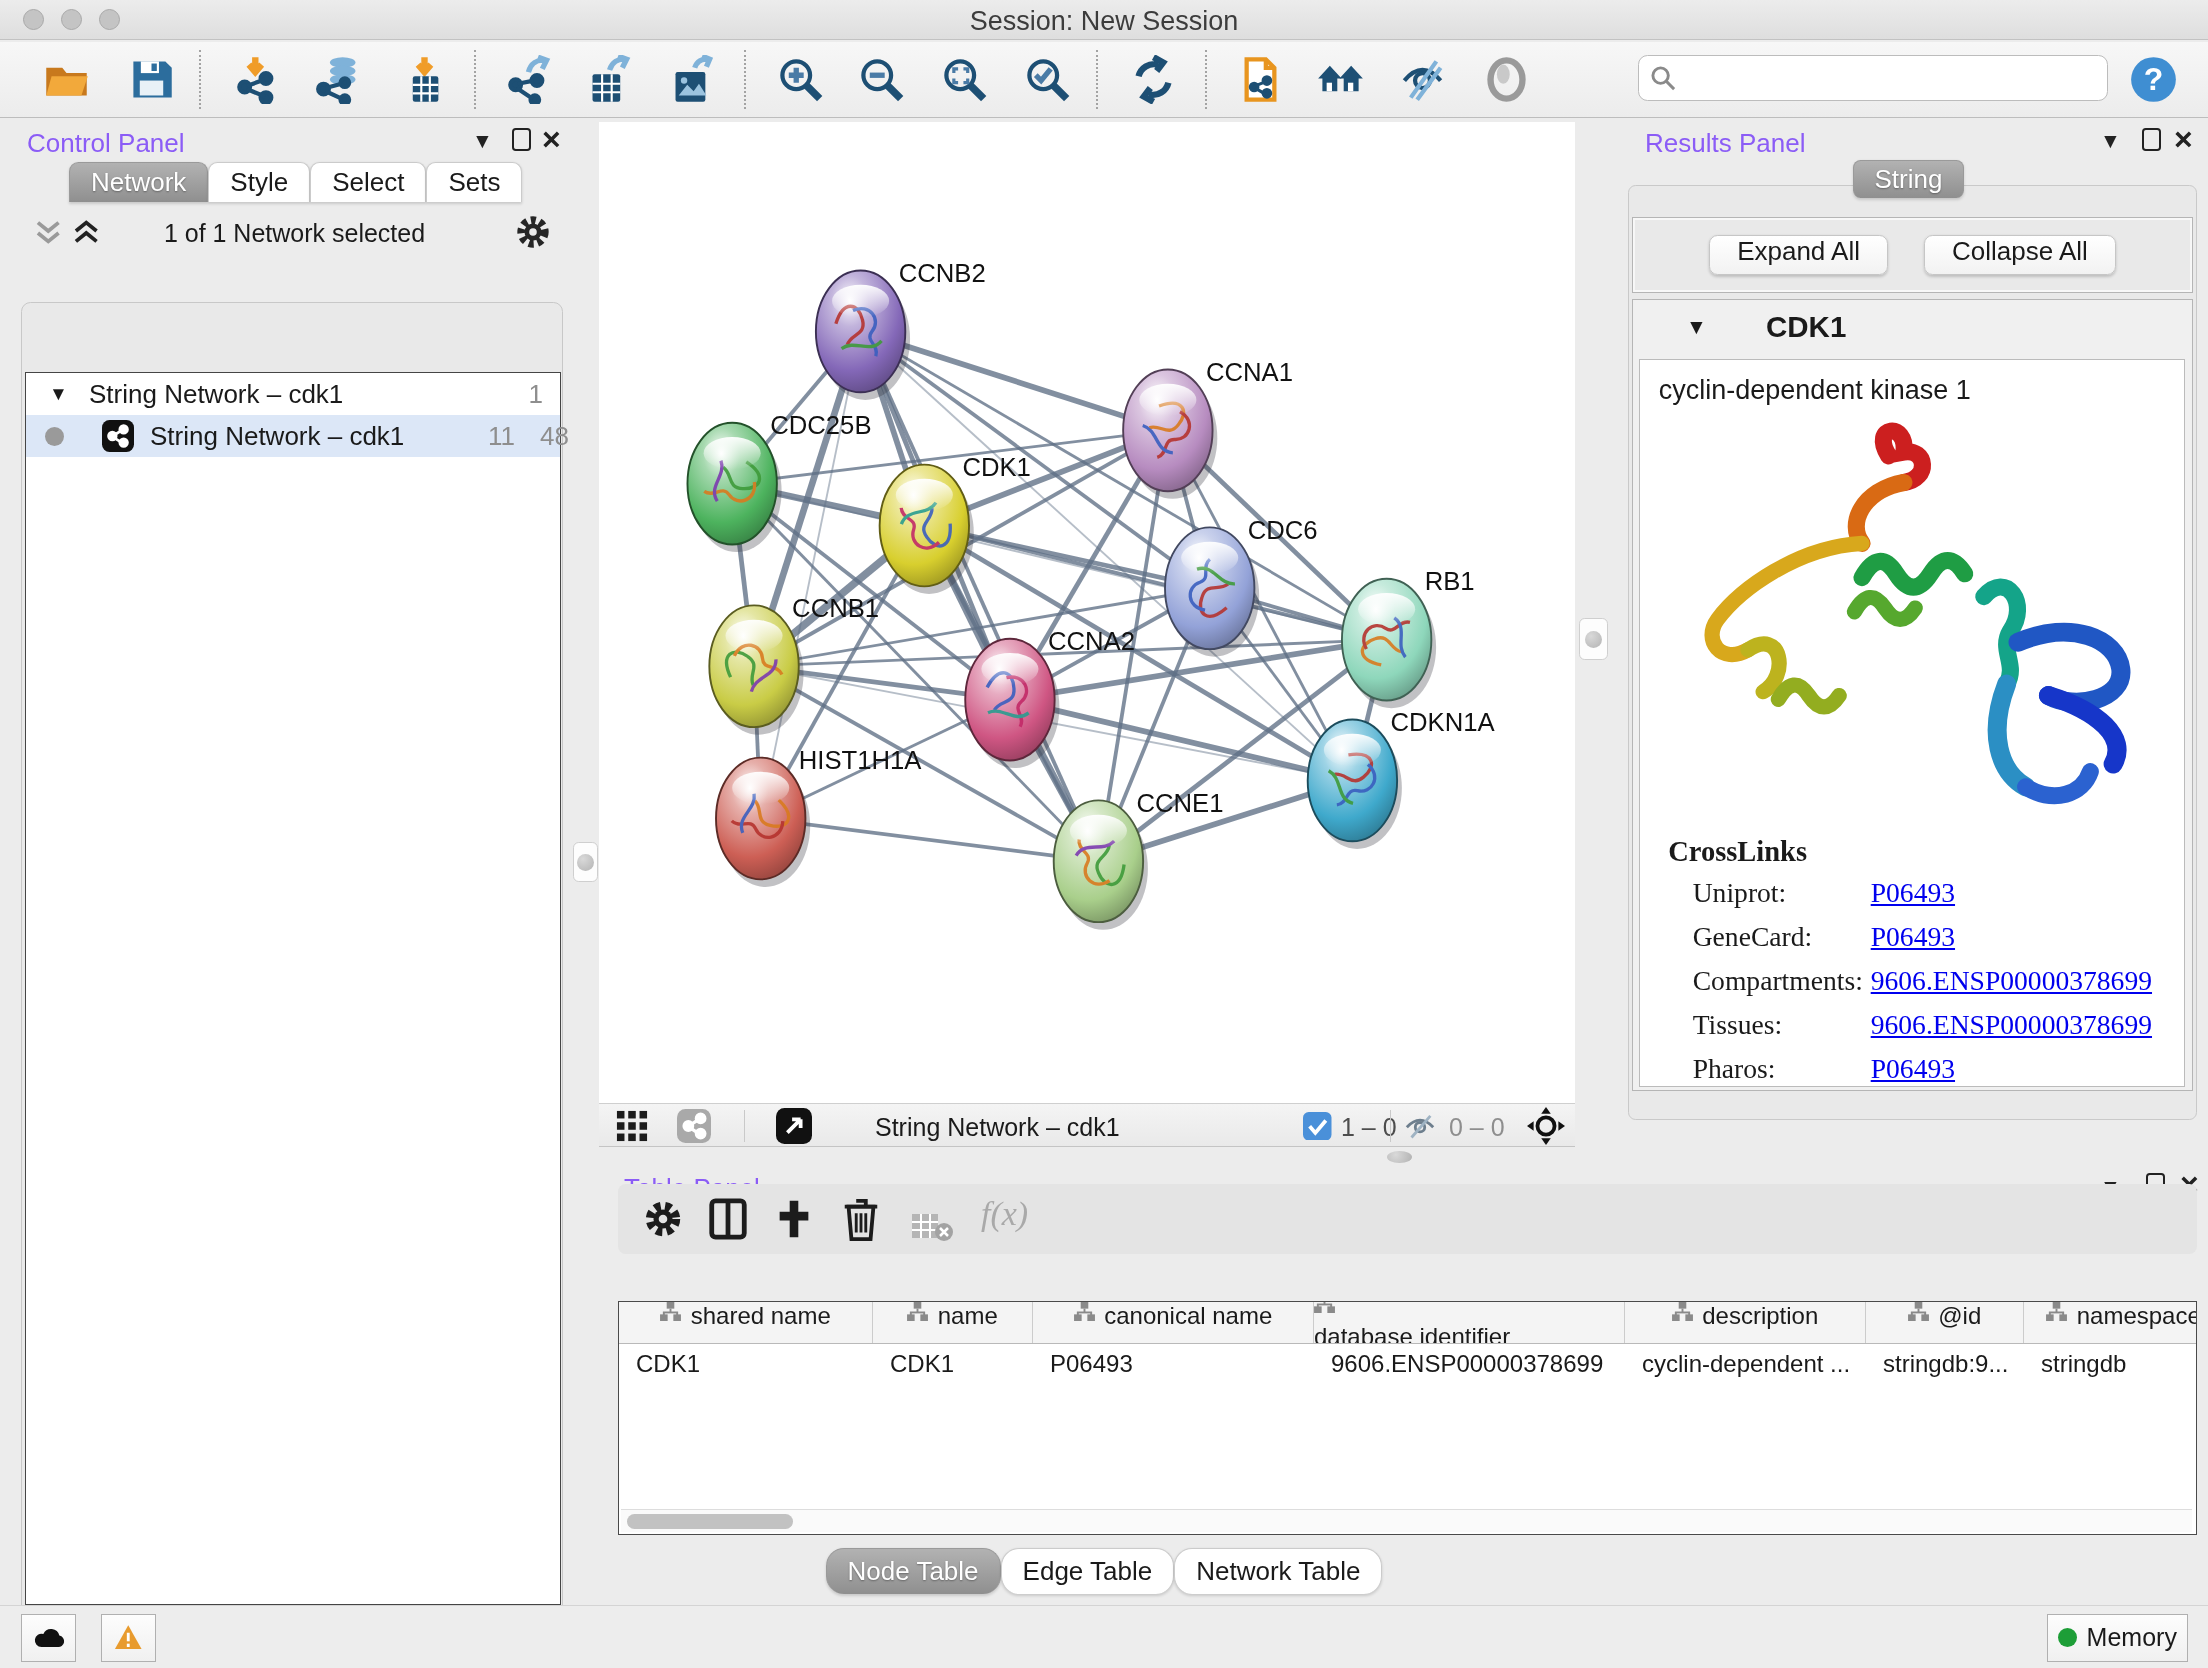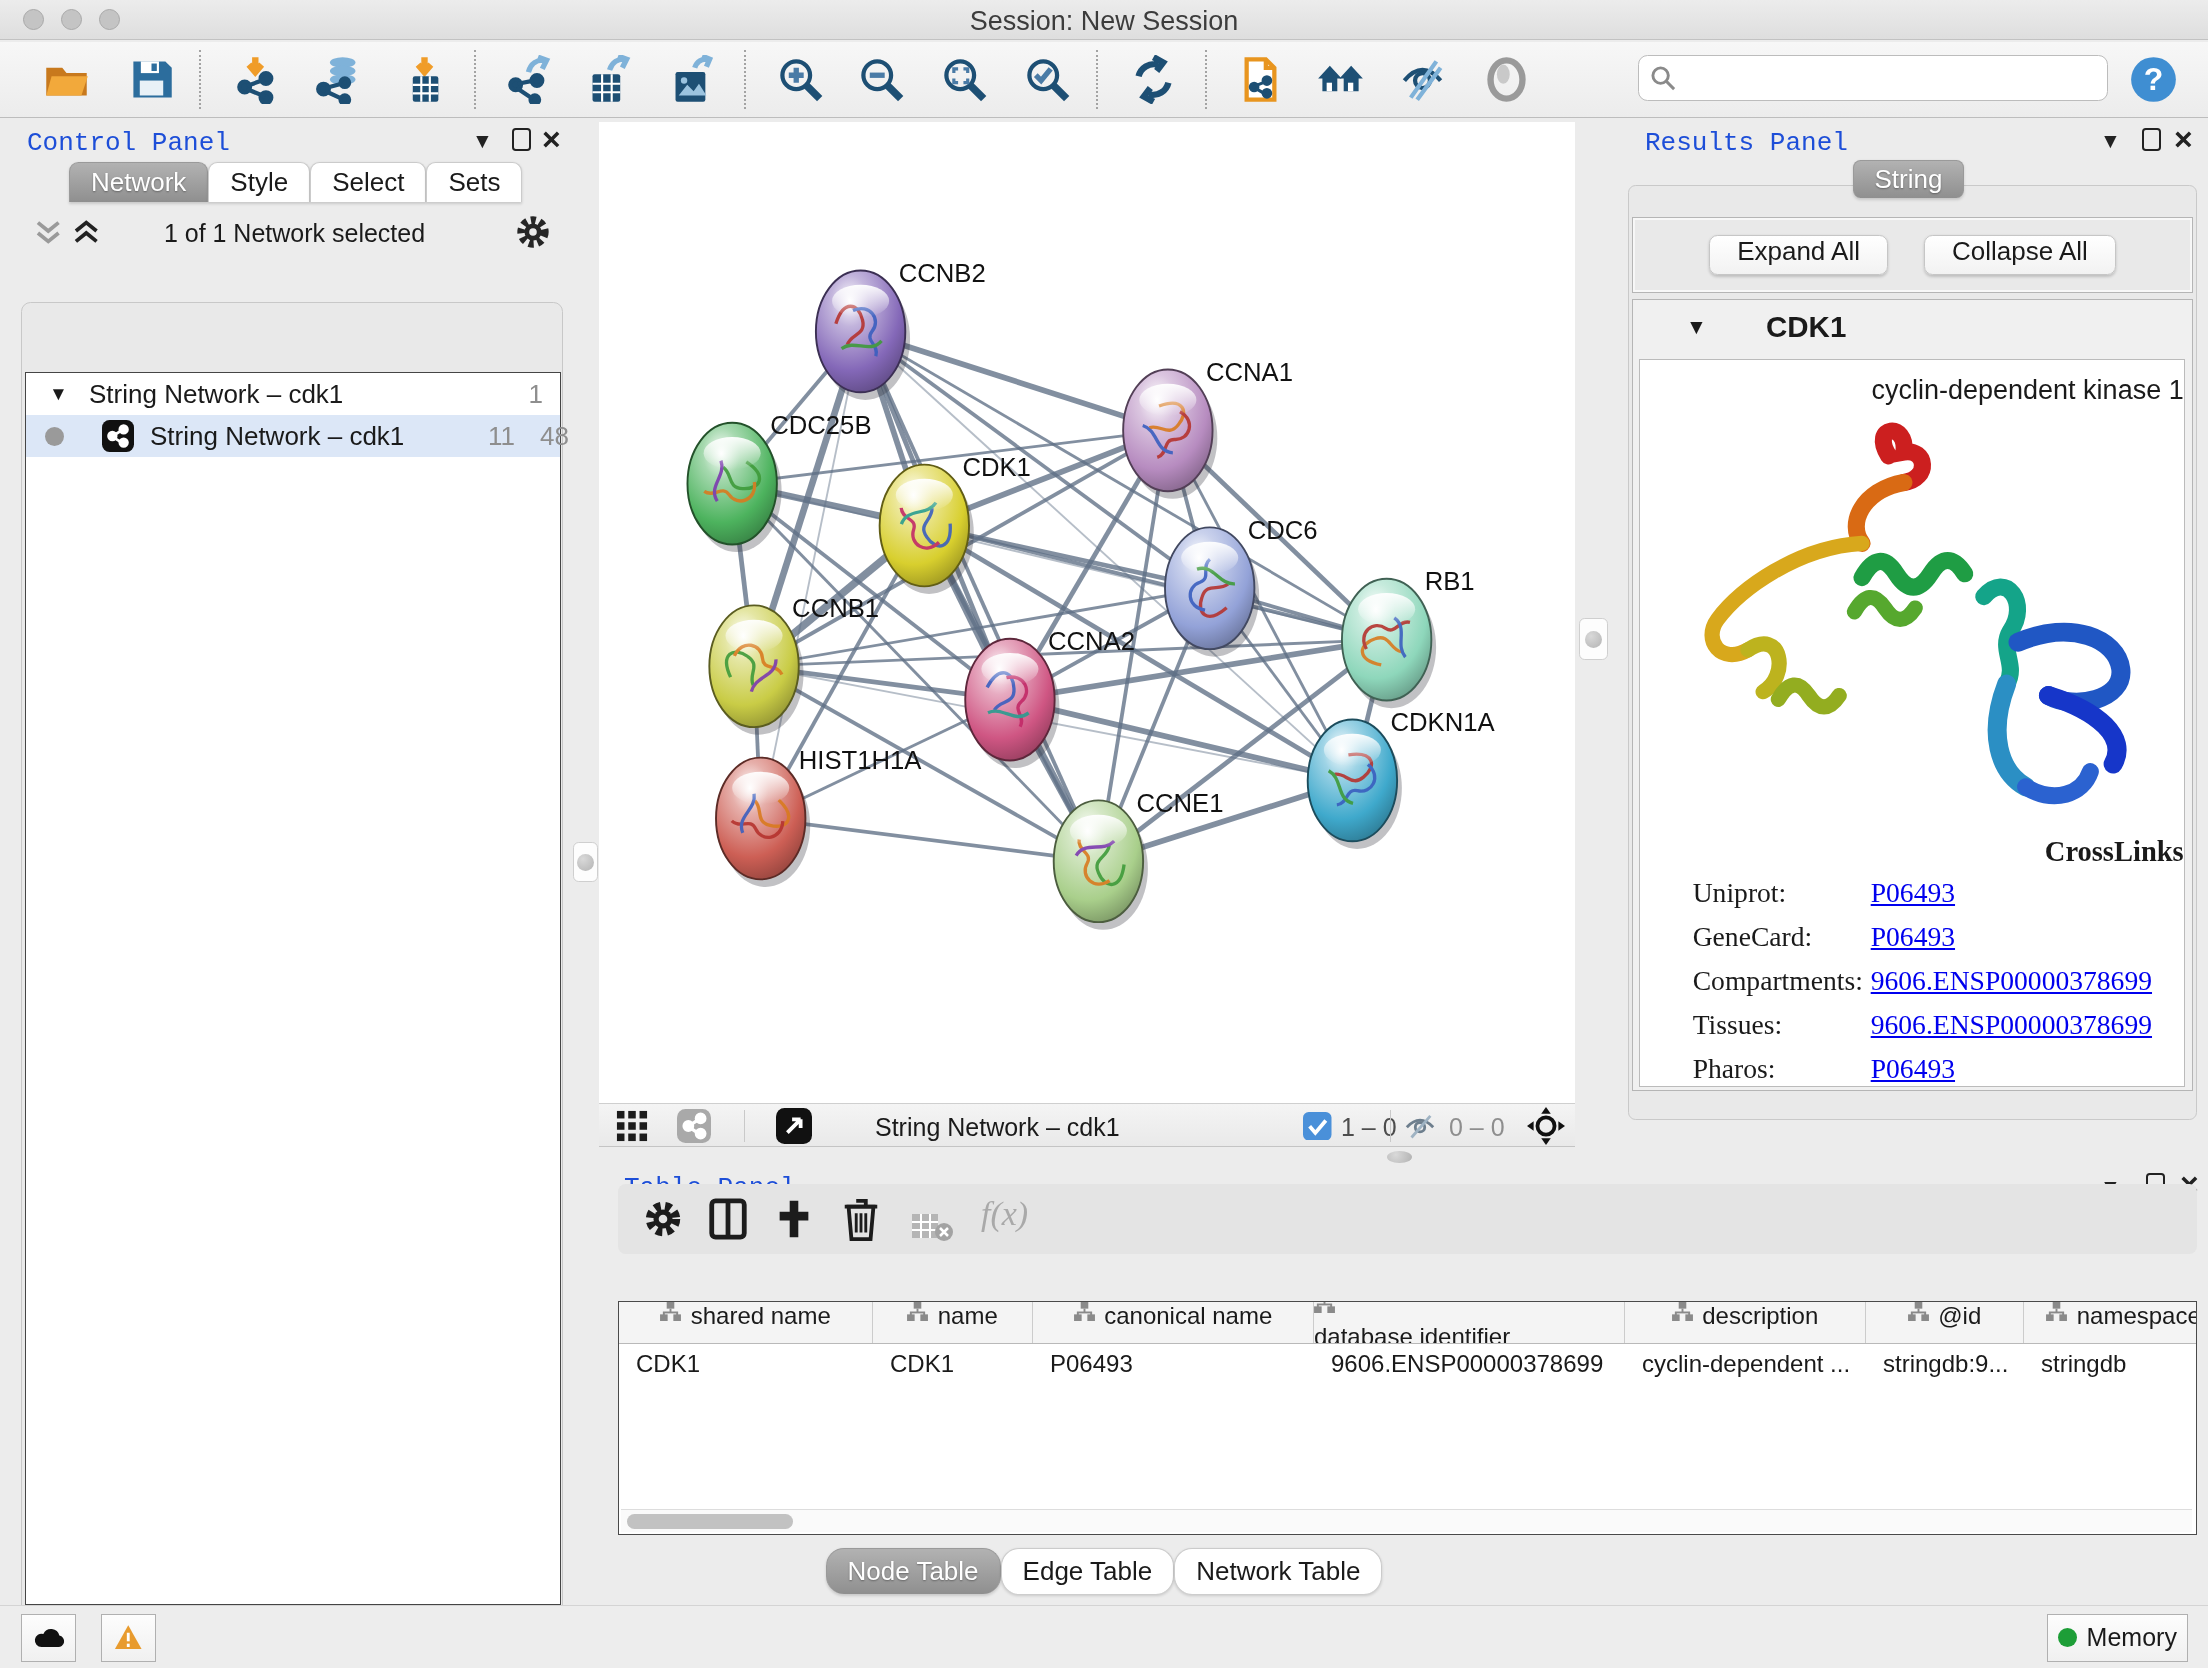--- a/index.html
+++ b/index.html
@@ -12,21 +12,21 @@
   .traffic { width:21px; height:21px; border-radius:50%; background:#c4c4c4; border:1.9px solid #a9a9a9; top:8.6px; }
   #win-title { width:100%; top:5.7px; text-align:center; font-size:27px; color:#3c3c3c; }
 
   
   #toolbar { left:0; top:42px; width:2208px; height:76px; background:linear-gradient(#f7f7f7,#ececec); border-bottom:1.9px solid #bdbdbd; }
   .tbi { position:absolute; top:13.3px; width:49px; height:49px; cursor:pointer; }
   .tb-sep { position:absolute; top:7.6px; width:0; height:59px; border-left:2.9px dotted #a3a3a3; }
   #search-box { left:1638px; top:13.3px; width:470px; height:46px; background:#fff; border:1.9px solid #bcbcbc; border-radius:9.5px; display:flex; align-items:center; padding-left:11.4px; }
 
   
-  .panel-title { font-size:26px; color:#1d4ed8;font-family:Liberation Mono, monospace; }
+  .panel-title { font-size:26px; color:#8b5cf6; }
   .p-collapse { font-size:21px; color:#222; cursor:pointer; }
   .p-float { width:19px; height:23px; border:2.9px solid #222; border-radius:3.8px; cursor:pointer; }
   .p-close { font-size:32px; font-weight:bold; color:#222; line-height:23px; cursor:pointer; }
   .tab { height:40px; border:1.9px solid #cbcbcb; border-bottom:none; border-radius:9.5px 9.5px 0 0; background:#fff; font-size:26px; display:flex; align-items:center; justify-content:center; padding:0 21px; cursor:pointer; box-shadow:0 1.9px 2.9px rgba(0,0,0,.15); }
   .tab.active { background:linear-gradient(#b2b2b2,#8f8f8f); color:#fff; text-shadow:0 1px 1.9px rgba(0,0,0,.35); border-color:#9a9a9a; }
 
   
   #cp-box { left:21px; top:184px; width:542px; height:1322px; background:#e9e9e9; border:1.9px solid #c8c8c8; border-radius:9.5px; }
   #cp-tabs { left:69px; top:162px; display:flex; z-index:3; }
   #cp-list { left:25px; top:254px; width:536px; height:1233px; background:#fff; border:1.9px solid #454545; }
@@ -42,21 +42,21 @@
   
   .gutter-handle { position:absolute; background:#fdfdfd; border:1px solid #cfcfcf; border-radius:5.7px; display:flex; align-items:center; justify-content:center; cursor:pointer; }
   .gutter-dot { width:17px; height:17px; border-radius:50%; background:radial-gradient(circle at 35% 30%, #d9d9d9, #b3b3b3); }
 
   
   #rp-box { left:1628px; top:185px; width:569px; height:935px; background:#e9e9e9; border:1.9px solid #c9c9c9; border-radius:7.6px; }
   #rp-tab-wrap { left:1609px; top:160px; width:599px; display:flex; justify-content:center; z-index:3; }
   #rp-btn-box { left:1632px; top:217px; width:561px; height:76px; border:1.9px solid #b5b5b5; background:#e9e9e9; box-shadow:inset 0 0 0 1.9px #f8f8f8; display:flex; align-items:center; justify-content:center; gap:36px; }
   .rp-btn { height:40px; background:linear-gradient(#ffffff,#f2f2f2); border:1.9px solid #c6c6c6; border-radius:8.6px; font-size:26px; padding:0 27px; display:flex; cursor:pointer; box-shadow:0 1.9px 2.9px rgba(0,0,0,.18); }
   #rp-gene-box { left:1632px; top:299px; width:561px; height:792px; border:1.9px solid #b5b5b5; background:#f0f0f0; }
-  #rp-inner { position:absolute; left:5.7px; top:59px; width:546px; height:728px; background:#fff; border:1px solid #bbb;text-align:right; }
+  #rp-inner { position:absolute; left:5.7px; top:59px; width:546px; height:728px; background:#fff; border:1px solid #bbb; }
   .serif { font-family:"Liberation Serif","DejaVu Serif",serif; }
   .xl-row { position:relative; height:44px; }
   .xl-label { position:absolute; left:53px; font-size:27.6px; }
   .xl-link { position:absolute; left:231px; font-size:27.6px; color:#0000ee; text-decoration:underline; cursor:pointer; }
 
   
   #tp-toolbar { left:618px; top:1184px; width:1579px; height:70px; background:#e4e4e4; border-radius:7.6px; }
   .tpi { position:absolute; top:13.3px; width:44px; height:44px; cursor:pointer; }
   #tp-table { left:618px; top:1301px; width:1579px; height:234px; background:#fff; border:1.9px solid #4a4a4a; overflow:hidden; }
   #tp-head { display:flex; height:42px; background:#f4f4f4; border-bottom:1.9px solid #b9b9b9; }

